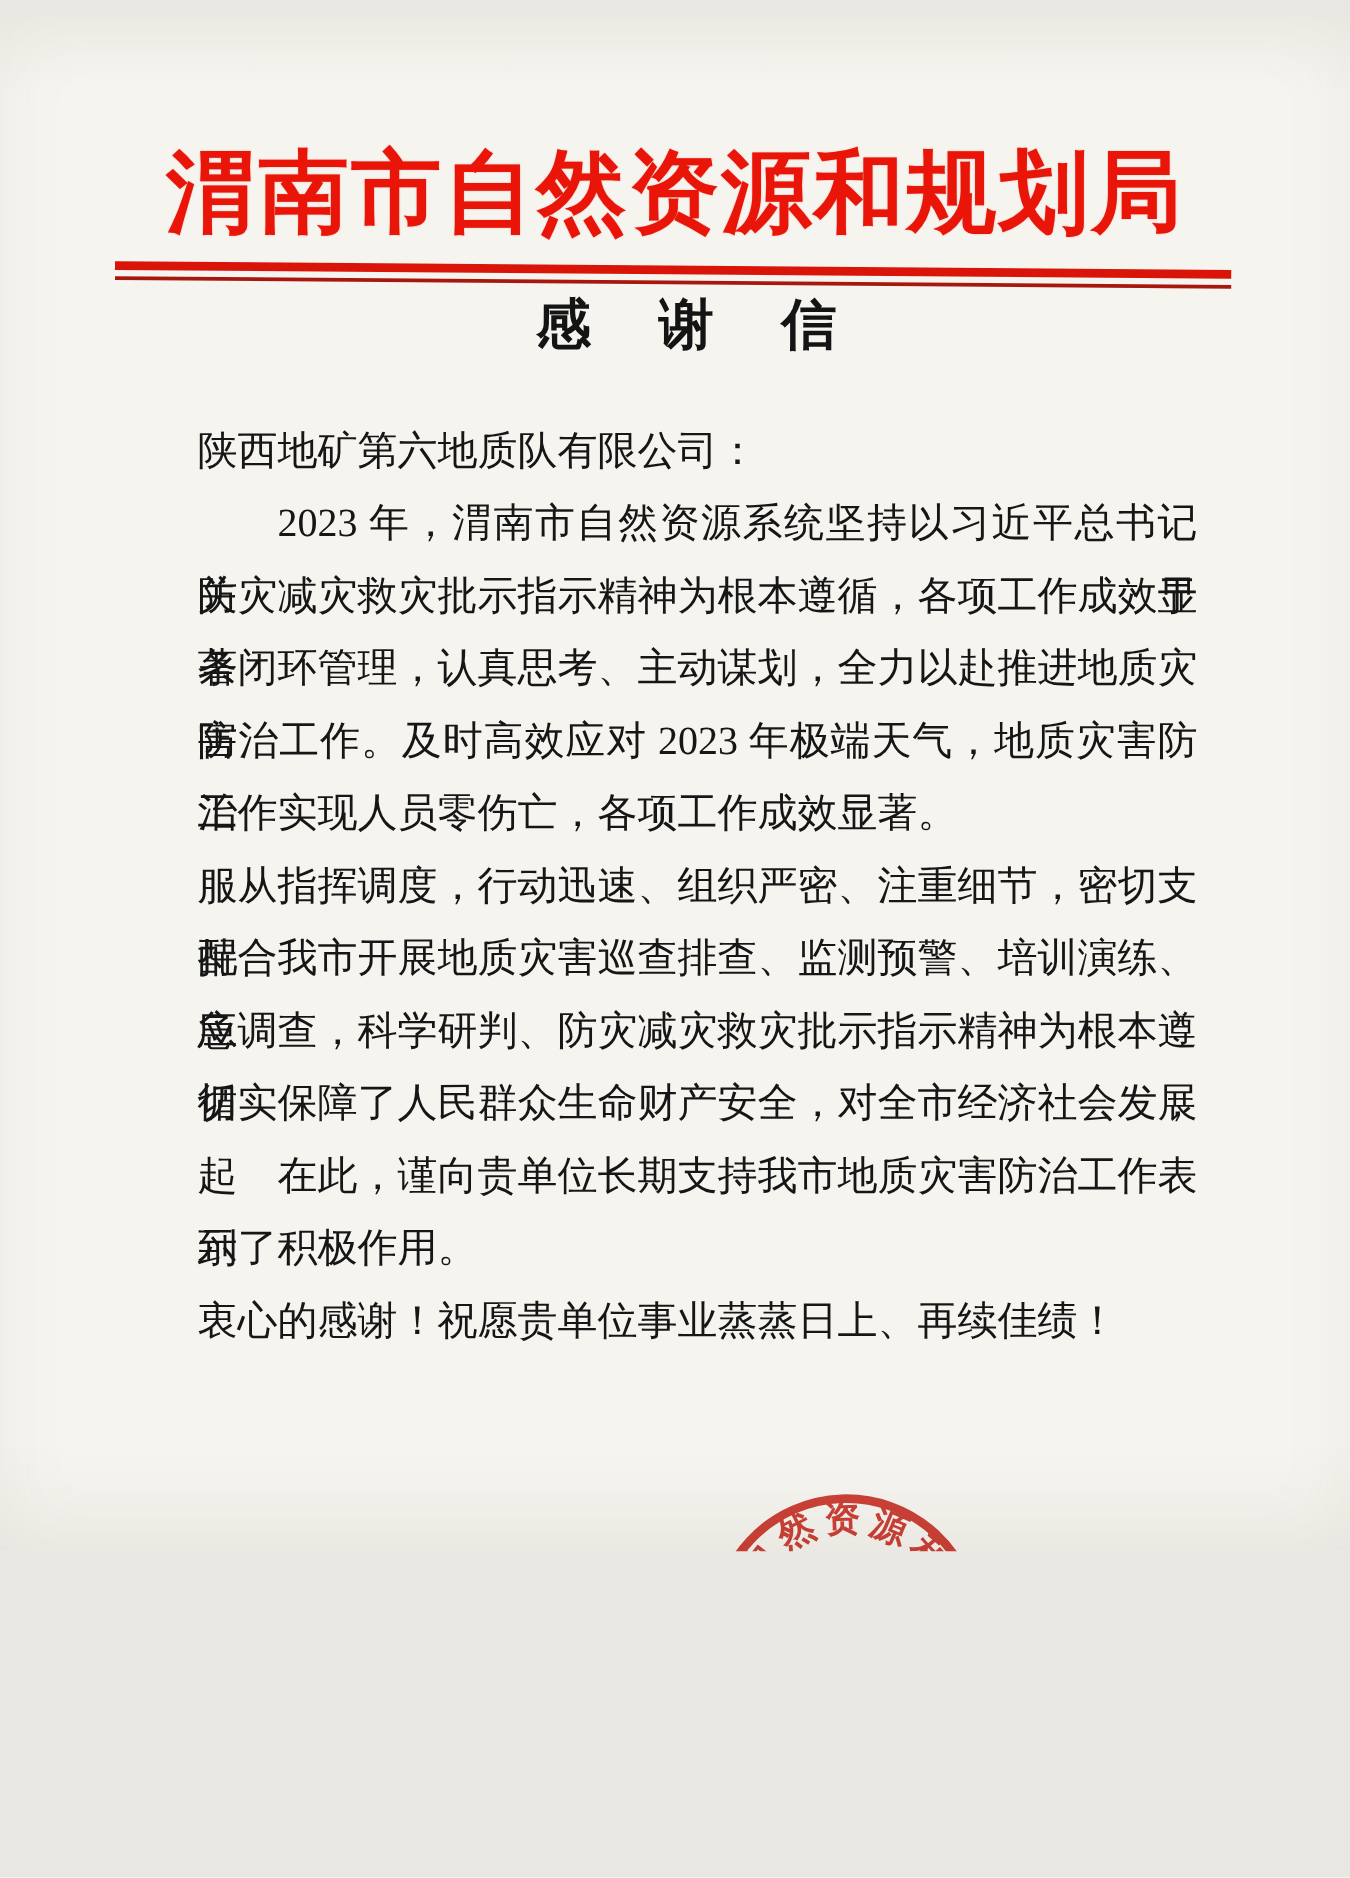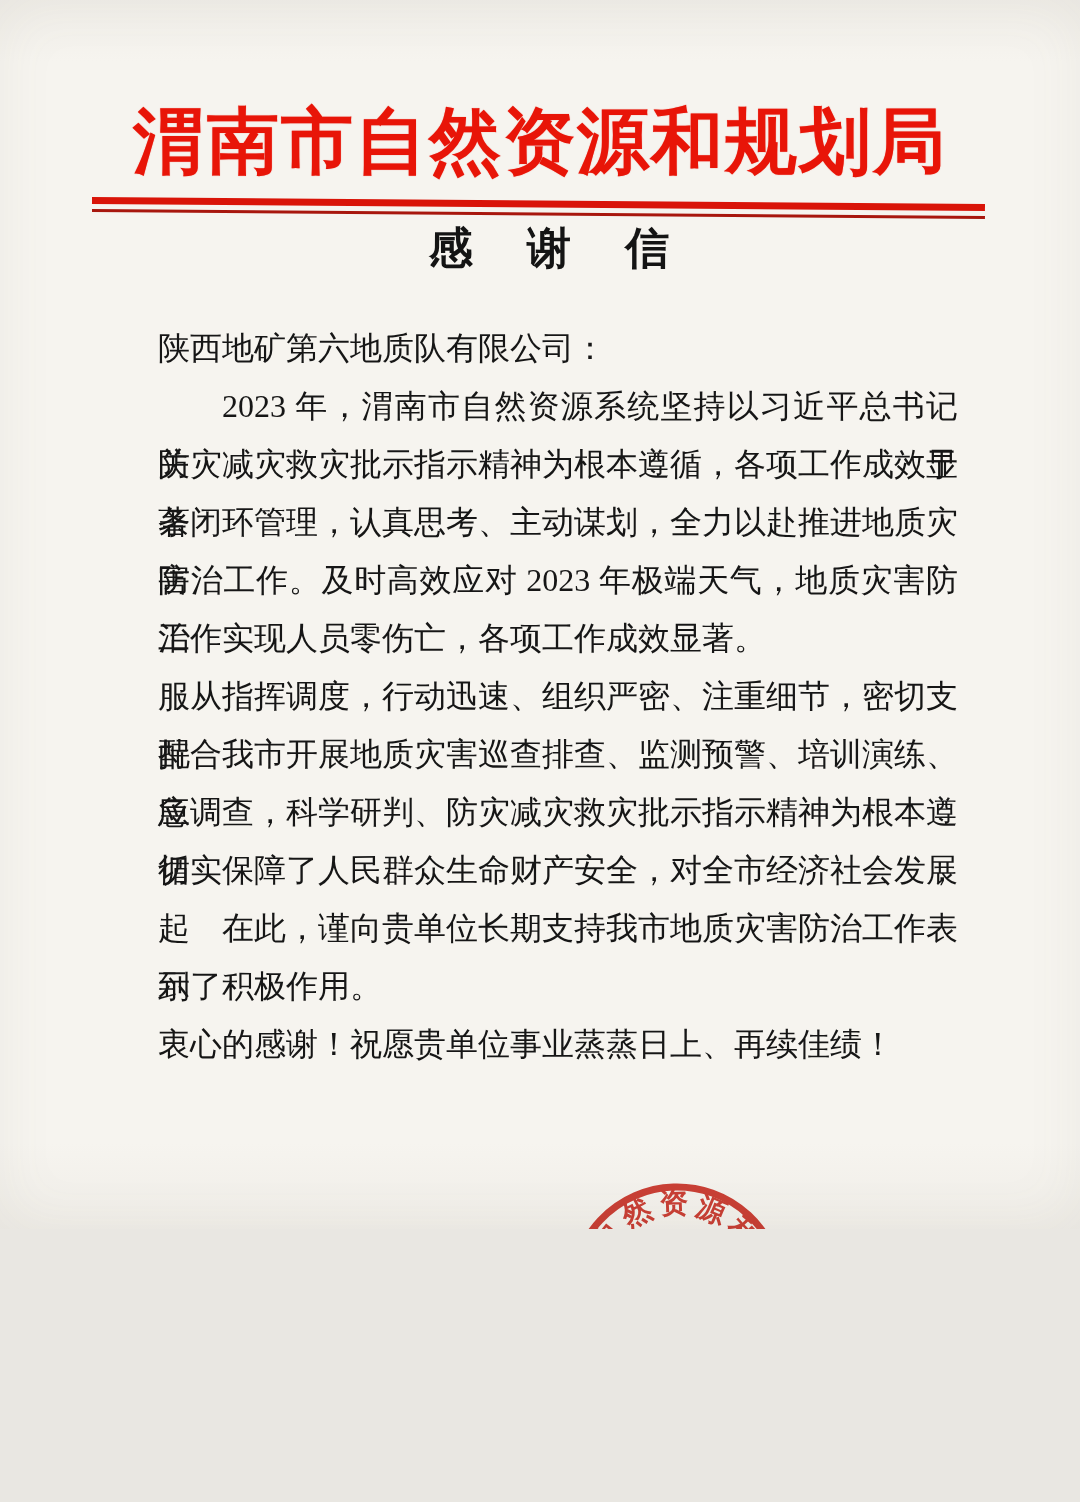--- a/index.html
+++ b/index.html
@@ -1,17 +1,17 @@
 <!DOCTYPE html>
 <html><head>
 <meta charset="utf-8">
 <style>
   html,body{margin:0;padding:0;background:#e9e7e2;}
   .page{
-    position:relative; width:1080px; height:1229px; margin:0 auto;
+    position:relative; width:1080px; height:1229px; margin:12px auto;
     background-color:#f6f4ef;
     background-image:linear-gradient(180deg, rgba(205,200,192,.14), rgba(255,255,255,0) 5%,
                      rgba(255,255,255,0) 93%, rgba(205,200,192,.16));
     box-shadow: inset 0 0 60px rgba(120,110,100,.07);
     overflow:hidden;
     font-family:"Liberation Serif","DejaVu Serif",serif;
     color:#161616;
   }
   
   .agency{

